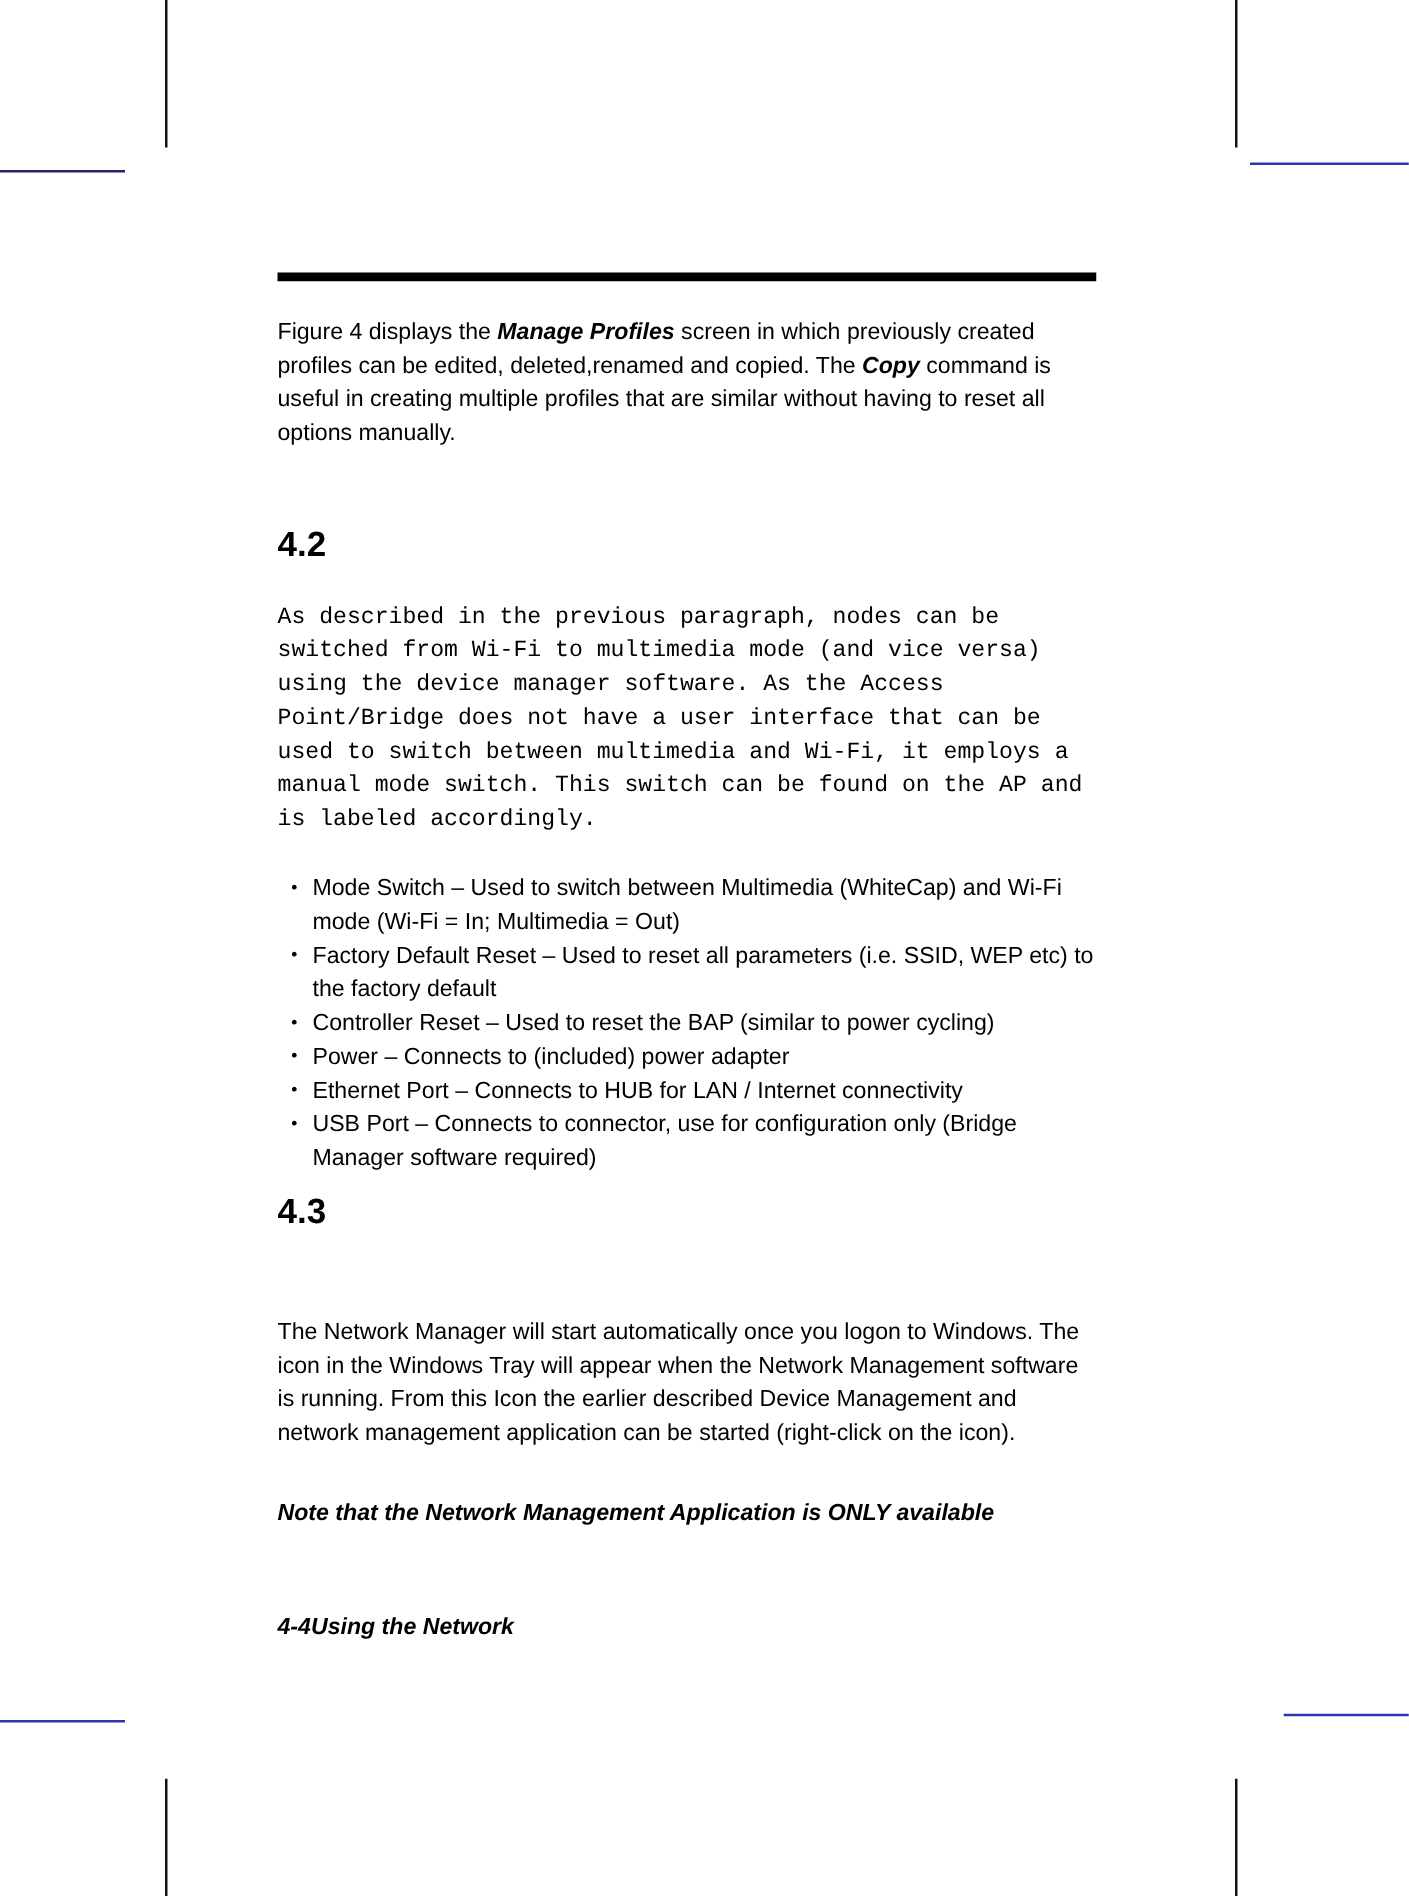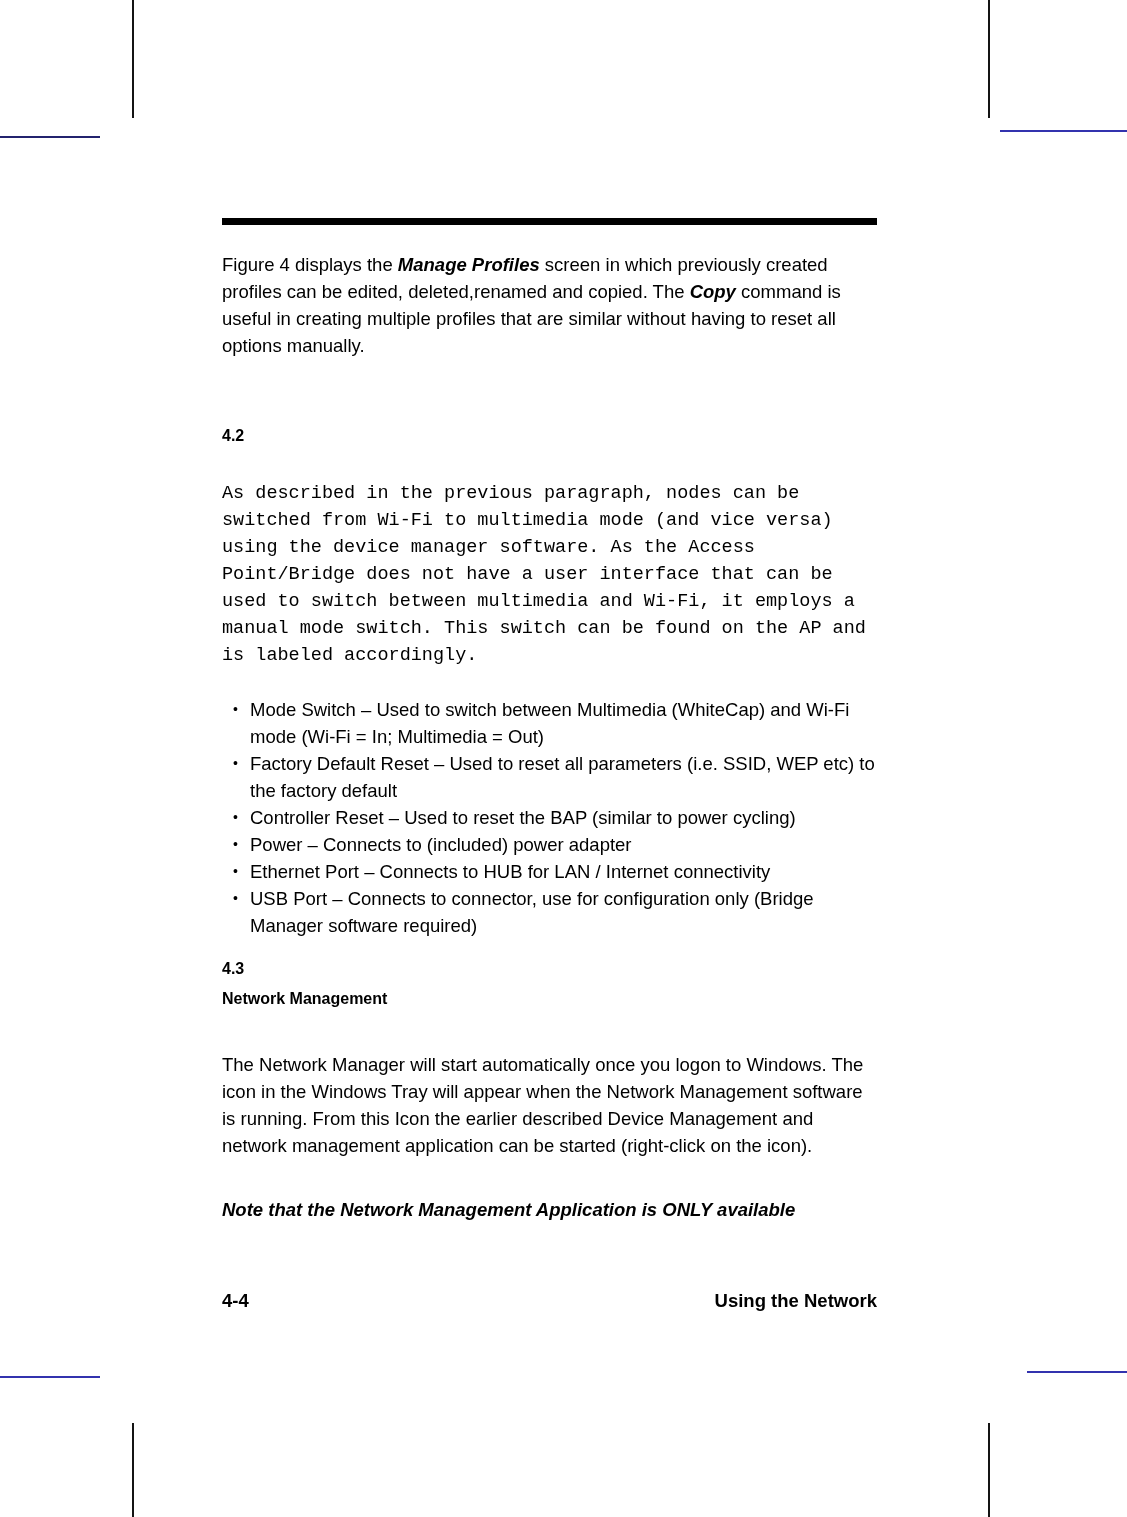--- a/index.html
+++ b/index.html
@@ -27,21 +27,21 @@
 
   
   .block { position: absolute; left: 222px; width: 655px; }
   .rule { top: 218px; height: 7px; background: #000000; }
 
   .body-text { font-size: 18.5px; line-height: 27px; margin: 0; }
   .bold { font-weight: bold; font-style: italic; }
 
   h2.section-heading {
     display: flex;
-    font-size: 16px;
+    font-size: 28px;
     font-weight: bold;
     margin: 0;
     line-height: 30px;
   }
   .h-num { width: 108px; flex: none; }
 
   #para1 { top: 251px; }
   #h42   { top: 421px; }
   #para2 { top: 480px; font-family: Liberation Mono, monospace; }
 
@@ -57,23 +57,23 @@
   }
   .bullet-text { flex: 1; font-size: 18.5px; line-height: 27px; }
 
   #h43   { top: 954px; flex-direction: column; }
   #para3 { top: 1051px; }
   #note  { top: 1196px; }
 
   #footer {
     top: 1287px;
     display: flex;
-    justify-content: space-between;
     font-size: 18.5px;
     font-weight: bold;
+    font-style: italic;
     line-height: 27px;
   }
 </style>
 </head>
 <body>
 
 <div class="vmark" id="crop-tl"></div>
 <div class="vmark" id="crop-tr"></div>
 <div class="vmark" id="crop-bl"></div>
 <div class="vmark" id="crop-br"></div>
@@ -113,21 +113,20 @@
     <span class="bullet-text">Ethernet Port – Connects to HUB for LAN / Internet connectivity</span>
   </li>
   <li>
     <span class="bullet-marker">•</span>
     <span class="bullet-text">USB Port – Connects to connector, use for configuration only (Bridge Manager software required)</span>
   </li>
 </ul>
 
 <h2 class="block section-heading" id="h43">
   <span class="h-num">4.3</span>
-  <span>Network Management</span>
 </h2>
 <p class="block body-text" id="para3">The Network Manager will start automatically once you logon to Windows. The icon in the Windows Tray will appear when the Network Management software is running. From this Icon the earlier described Device Management and network management application can be started (right-click on the icon).</p>
 <p class="block body-text bold" id="note">Note that the Network Management Application is ONLY available</p>
 
 <div class="block" id="footer">
   <span>4-4</span>
   <span>Using the Network</span>
 </div>
 
 </body></html>

